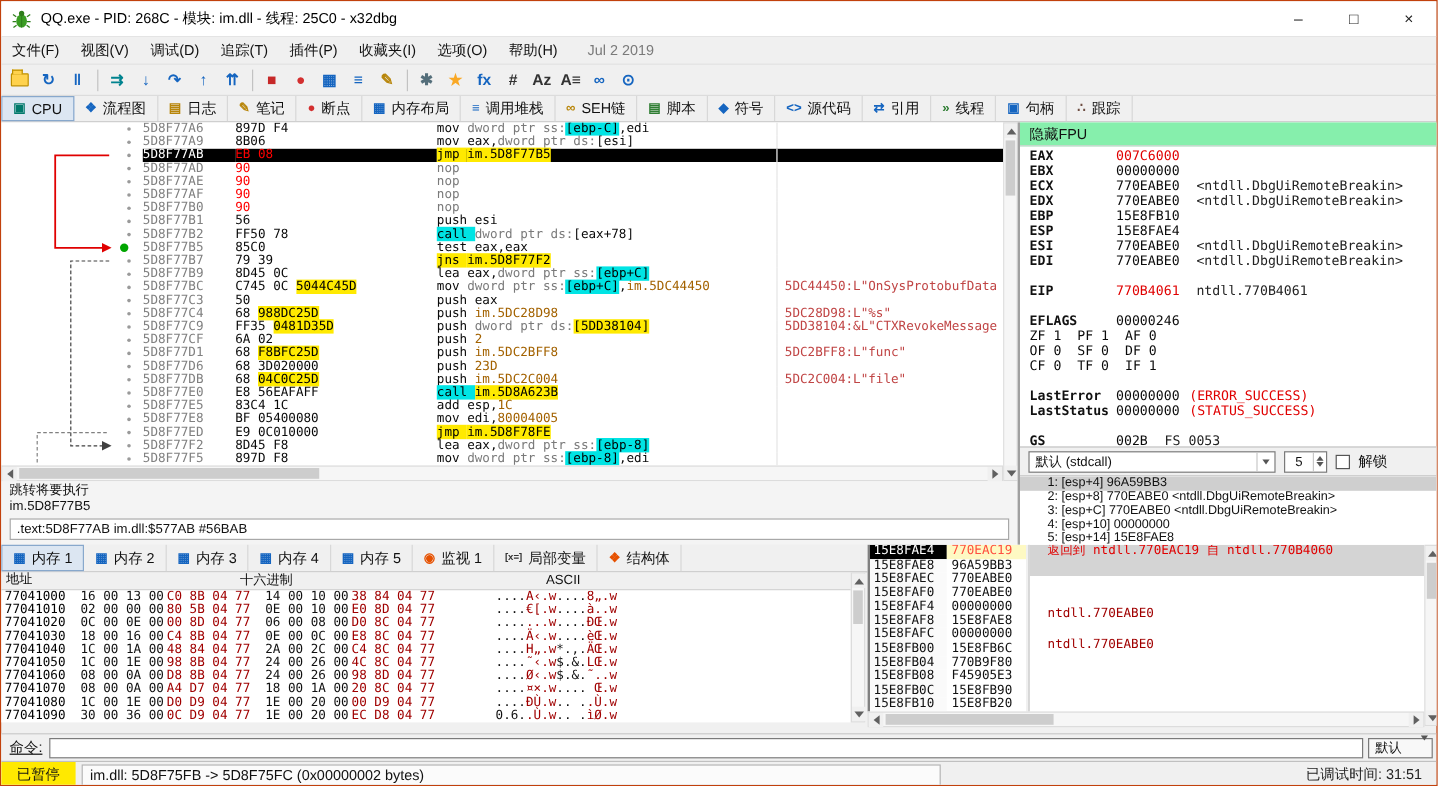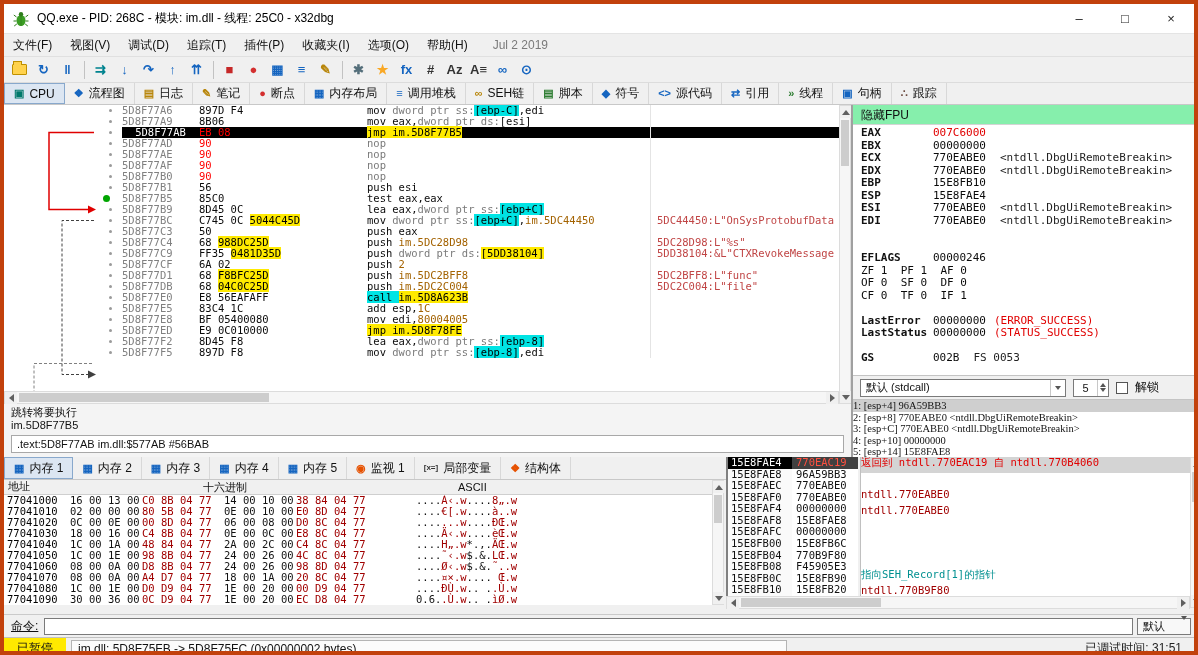--- a/index.html
+++ b/index.html
@@ -1,18 +1,18 @@
 <!DOCTYPE html>
 <html><head>
 <meta charset="utf-8">
 <style>
   * { box-sizing: border-box; margin: 0; padding: 0; }
   html,body { width:1198px; height:655px; }
   body { font-family:"Liberation Sans", sans-serif; font-size:12px; color:#111; background:#f0f0f0; }
-  .win { position:relative; width:1198px; height:655px; background:#f0f0f0; border:4px solid #c2410c; overflow:hidden; }
+  .win { position:relative; width:1198px; height:655px; background:#f0f0f0; border:1px solid #c2410c; overflow:hidden; }
 
   
   .titlebar { position:absolute; top:0; left:0; width:100%; height:30px; background:#ffffff; display:flex; align-items:center; border-bottom:1px solid #e4e4e4; }
   .appicon { width:16px; height:16px; margin:0 8px 0 9px; flex:none; }
   .title { font-size:12px; color:#000; white-space:nowrap; }
   .wctrls { margin-left:auto; display:flex; height:100%; }
   .wbtn { width:46px; height:100%; display:flex; align-items:center; justify-content:center; font-size:13px; color:#222; }
 
   
   .menubar { position:absolute; top:30px; left:0; width:100%; height:23px; background:#f0f0f0; display:flex; align-items:center; border-bottom:1px solid #e0e0e0; }
@@ -39,21 +39,21 @@
   .disasm { position:absolute; top:101px; left:0; width:835px; height:286px; background:#fff; overflow:hidden; }
   .drow { display:flex; height:11px; line-height:11px; font-family:"DejaVu Sans Mono", monospace; font-size:10.5px; white-space:pre; }
   .drow .g { width:118px; position:relative; flex:none; }
   .dot { position:absolute; left:105px; top:4px; width:3px; height:3px; border-radius:50%; background:#9a9a9a; }
   .dot.green { left:99px; top:2px; width:7px; height:7px; background:#00a500; }
   .drow .a { width:77px; flex:none; color:#808080; }
   .drow .by { width:168px; flex:none; color:#0a0a0a; }
   .drow .in { width:283px; flex:none; color:#0a0a0a; }
   .drow .cm { flex:1; color:#c04545; border-left:1px solid #e4e4e4; padding-left:6px; }
   .drow.sel .a, .drow.sel .by, .drow.sel .in, .drow.sel .cm { background:#000; }
-  .drow.sel .a { color:#fff;text-align:center; }
+  .drow.sel .a { color:#fff; }
   .s-mn,.s-pl,.s-b { color:#0a0a0a; }
   .s-gy { color:#7a7a7a; }
   .s-im { color:#a36200; }
   .s-cy,.s-cl { background:#00e4e4; color:#000; }
   .s-jy,.s-yb { background:#ffea00; color:#000; }
   .s-rd { color:#ff0000; }
   .jumpsvg { position:absolute; top:0; left:0; pointer-events:none; }
 
   
   .vsb,.hsb { position:absolute; background:#f0f0f0; border:1px solid #dcdcdc; }
@@ -92,21 +92,21 @@
   .selectbox .sarr { margin-left:auto; width:15px; height:100%; display:flex; align-items:center; justify-content:center; border-left:1px solid #c8c8c8; }
   .spinbox { width:36px; height:18px; background:#fff; border:1px solid #7a7a7a; display:flex; align-items:center; }
   .spinbox .num { flex:1; text-align:center; font-size:11px; }
   .spinbox .updn { width:11px; display:flex; flex-direction:column; align-items:center; gap:1px; border-left:1px solid #c8c8c8; height:100%; justify-content:center; }
   .miniarr { width:0; height:0; border:3px solid transparent; }
   .miniarr.u { border-bottom:4px solid #555; margin-top:-3px; }
   .miniarr.d { border-top:4px solid #555; margin-bottom:-3px; }
   .chk { width:12px; height:12px; border:1px solid #555; background:#fff; }
   .chklabel { font-size:12px; }
   .argrows { height:58px; flex:none; border-top:1px solid #c4c4c4; background:#fff; overflow:hidden; }
-  .argrow { height:11.6px; line-height:11.6px; font-family:Liberation Serif, serif; font-size:10.5px; padding-left:0; white-space:pre; }
+  .argrow { height:11.6px; line-height:11.6px; font-family:Liberation Sans, sans-serif; font-size:10.5px; padding-left:23px; white-space:pre; }
   .argrow.sel { background:#cfcfcf; }
 
   
   .btabs { position:absolute; top:453px; left:0; width:722px; height:23px; background:#f0f0f0; display:flex; border-bottom:1px solid #c8c8c8; }
   .dumphdr { position:absolute; top:476px; left:0; width:708px; height:15px; background:#f0f0f0; border-bottom:1px solid #cfcfcf; display:flex; font-size:11px; line-height:14px; }
   .dumphdr .h-addr { width:66px; padding-left:4px; flex:none;font-family:Liberation Mono, monospace; }
   .dumphdr .h-hex { width:310px; text-align:center; flex:none; }
   .dumphdr .h-ascii { padding-left:78px; }
   .dumprows { position:absolute; top:491px; left:0; width:708px; height:110px; background:#fff; overflow:hidden; }
   .mrow { display:flex; height:11px; line-height:11px; font-family:"DejaVu Sans Mono", monospace; font-size:10.5px; white-space:pre; }
@@ -114,23 +114,23 @@
   .mrow .dg { width:72px; flex:none; }
   .mrow .dg.mid { margin-left:10px; }
   .mrow .ascii { margin-left:48px; }
   .hx-k { color:#111; } .hx-r { color:#a00000; }
 
   .stack { position:absolute; top:453px; left:722px; width:132px; height:139px; background:#fff; border-left:2px solid #808080; overflow:hidden; }
   .srow { display:flex; height:11.58px; line-height:11.5px; font-family:"DejaVu Sans Mono", monospace; font-size:10.5px; white-space:pre; }
   .srow .sa { width:64px; flex:none; padding-left:3px; background:#fafafa; }
   .srow .sv { width:66px; flex:none; padding-left:4px; }
   .srow.sel .sa { background:#000; color:#fff; }
-  .srow.sel .sv { background:#404040; color:#ff5040; }
+  .srow.sel .sv { background:#fef9c3; color:#ff5040; }
   .comments { position:absolute; top:453px; left:856px; width:330px; height:139px; background:#fff; border-left:1px solid #c0c0c0; overflow:hidden; }
-  .crow { height:16px; line-height:11.5px; font-family:"DejaVu Sans Mono", monospace; font-size:10.5px; padding-left:0; white-space:pre; overflow:hidden; }
+  .crow { height:26px; line-height:11.5px; font-family:"DejaVu Sans Mono", monospace; font-size:10.5px; padding-left:15px; white-space:pre; overflow:hidden; }
   .crow.sel { background:#d4d4d4; }
   .cc-red { color:#e00000; } .cc-mod { color:#a00000; } .cc-seh { color:#009090; }
 
   
   .cmdbar { position:absolute; top:610px; left:0; width:100%; height:23px; background:#f0f0f0; border-top:1px solid #cacaca; display:flex; align-items:center; padding:0 3px; }
   .cmdlabel { margin:0 6px 0 4px; white-space:nowrap;text-decoration:underline; }
   .cmdinput { flex:1; height:17px; border:1px solid #7a7a7a; background:#fff; font-family:"DejaVu Sans Mono", monospace; font-size:11px; padding:0 4px; outline:none; }
   .cmddrop { width:54px; height:17px; margin-left:4px; background:#f8f8f8; border:1px solid #7a7a7a; display:flex; align-items:center; font-size:11px; padding-left:5px; }
   .cmddrop .sarr { margin-left:auto; margin-right:3px; }
 
@@ -318,28 +318,31 @@
     </svg>
     <div id="drows">
         <div class="drow"><div class="g"><span class="dot"></span></div><div class="a">5D8F77A6</div><div class="by"><span class="s-b">897D F4</span></div><div class="in"><span class="s-mn">mov </span><span class="s-gy">dword ptr ss:</span><span class="s-cy">[ebp-C]</span><span class="s-pl">,edi</span></div><div class="cm"></div></div>
         <div class="drow"><div class="g"><span class="dot"></span></div><div class="a">5D8F77A9</div><div class="by"><span class="s-b">8B06</span></div><div class="in"><span class="s-mn">mov </span><span class="s-pl">eax,</span><span class="s-gy">dword ptr ds:</span><span class="s-pl">[esi]</span></div><div class="cm"></div></div>
         <div class="drow sel"><div class="g"><span class="dot"></span></div><div class="a">5D8F77AB</div><div class="by"><span class="s-rd">EB 08</span></div><div class="in"><span class="s-jy">jmp </span><span class="s-jy">im.5D8F77B5</span></div><div class="cm"></div></div>
         <div class="drow"><div class="g"><span class="dot"></span></div><div class="a">5D8F77AD</div><div class="by"><span class="s-rd">90</span></div><div class="in"><span class="s-gy">nop</span></div><div class="cm"></div></div>
         <div class="drow"><div class="g"><span class="dot"></span></div><div class="a">5D8F77AE</div><div class="by"><span class="s-rd">90</span></div><div class="in"><span class="s-gy">nop</span></div><div class="cm"></div></div>
         <div class="drow"><div class="g"><span class="dot"></span></div><div class="a">5D8F77AF</div><div class="by"><span class="s-rd">90</span></div><div class="in"><span class="s-gy">nop</span></div><div class="cm"></div></div>
         <div class="drow"><div class="g"><span class="dot"></span></div><div class="a">5D8F77B0</div><div class="by"><span class="s-rd">90</span></div><div class="in"><span class="s-gy">nop</span></div><div class="cm"></div></div>
         <div class="drow"><div class="g"><span class="dot"></span></div><div class="a">5D8F77B1</div><div class="by"><span class="s-b">56</span></div><div class="in"><span class="s-mn">push </span><span class="s-pl">esi</span></div><div class="cm"></div></div>
+        <div class="drow"><div class="g"><span class="dot"></span></div><div class="a">5D8F77B2</div><div class="by"><span class="s-b">FF50 78</span></div><div class="in"><span class="s-cl">call </span><span class="s-gy">dword ptr ds:</span><span class="s-pl">[eax+78]</span></div><div class="cm"></div></div>
         <div class="drow"><div class="g"><span class="dot green"></span></div><div class="a">5D8F77B5</div><div class="by"><span class="s-b">85C0</span></div><div class="in"><span class="s-mn">test </span><span class="s-pl">eax,eax</span></div><div class="cm"></div></div>
+        <div class="drow"><div class="g"><span class="dot"></span></div><div class="a">5D8F77B7</div><div class="by"><span class="s-b">79 39</span></div><div class="in"><span class="s-jy">jns </span><span class="s-jy">im.5D8F77F2</span></div><div class="cm"></div></div>
         <div class="drow"><div class="g"><span class="dot"></span></div><div class="a">5D8F77B9</div><div class="by"><span class="s-b">8D45 0C</span></div><div class="in"><span class="s-mn">lea </span><span class="s-pl">eax,</span><span class="s-gy">dword ptr ss:</span><span class="s-cy">[ebp+C]</span></div><div class="cm"></div></div>
         <div class="drow"><div class="g"><span class="dot"></span></div><div class="a">5D8F77BC</div><div class="by"><span class="s-b">C745 0C </span><span class="s-yb">5044C45D</span></div><div class="in"><span class="s-mn">mov </span><span class="s-gy">dword ptr ss:</span><span class="s-cy">[ebp+C]</span><span class="s-pl">,</span><span class="s-im">im.5DC44450</span></div><div class="cm">5DC44450:L"OnSysProtobufData</div></div>
         <div class="drow"><div class="g"><span class="dot"></span></div><div class="a">5D8F77C3</div><div class="by"><span class="s-b">50</span></div><div class="in"><span class="s-mn">push </span><span class="s-pl">eax</span></div><div class="cm"></div></div>
         <div class="drow"><div class="g"><span class="dot"></span></div><div class="a">5D8F77C4</div><div class="by"><span class="s-b">68 </span><span class="s-yb">988DC25D</span></div><div class="in"><span class="s-mn">push </span><span class="s-im">im.5DC28D98</span></div><div class="cm">5DC28D98:L"%s"</div></div>
         <div class="drow"><div class="g"><span class="dot"></span></div><div class="a">5D8F77C9</div><div class="by"><span class="s-b">FF35 </span><span class="s-yb">0481D35D</span></div><div class="in"><span class="s-mn">push </span><span class="s-gy">dword ptr ds:</span><span class="s-yb">[5DD38104]</span></div><div class="cm">5DD38104:&amp;L"CTXRevokeMessage</div></div>
         <div class="drow"><div class="g"><span class="dot"></span></div><div class="a">5D8F77CF</div><div class="by"><span class="s-b">6A 02</span></div><div class="in"><span class="s-mn">push </span><span class="s-im">2</span></div><div class="cm"></div></div>
         <div class="drow"><div class="g"><span class="dot"></span></div><div class="a">5D8F77D1</div><div class="by"><span class="s-b">68 </span><span class="s-yb">F8BFC25D</span></div><div class="in"><span class="s-mn">push </span><span class="s-im">im.5DC2BFF8</span></div><div class="cm">5DC2BFF8:L"func"</div></div>
+        <div class="drow"><div class="g"><span class="dot"></span></div><div class="a">5D8F77D6</div><div class="by"><span class="s-b">68 3D020000</span></div><div class="in"><span class="s-mn">push </span><span class="s-im">23D</span></div><div class="cm"></div></div>
         <div class="drow"><div class="g"><span class="dot"></span></div><div class="a">5D8F77DB</div><div class="by"><span class="s-b">68 </span><span class="s-yb">04C0C25D</span></div><div class="in"><span class="s-mn">push </span><span class="s-im">im.5DC2C004</span></div><div class="cm">5DC2C004:L"file"</div></div>
         <div class="drow"><div class="g"><span class="dot"></span></div><div class="a">5D8F77E0</div><div class="by"><span class="s-b">E8 56EAFAFF</span></div><div class="in"><span class="s-cl">call </span><span class="s-yb">im.5D8A623B</span></div><div class="cm"></div></div>
         <div class="drow"><div class="g"><span class="dot"></span></div><div class="a">5D8F77E5</div><div class="by"><span class="s-b">83C4 1C</span></div><div class="in"><span class="s-mn">add </span><span class="s-pl">esp,</span><span class="s-im">1C</span></div><div class="cm"></div></div>
         <div class="drow"><div class="g"><span class="dot"></span></div><div class="a">5D8F77E8</div><div class="by"><span class="s-b">BF 05400080</span></div><div class="in"><span class="s-mn">mov </span><span class="s-pl">edi,</span><span class="s-im">80004005</span></div><div class="cm"></div></div>
         <div class="drow"><div class="g"><span class="dot"></span></div><div class="a">5D8F77ED</div><div class="by"><span class="s-b">E9 0C010000</span></div><div class="in"><span class="s-jy">jmp </span><span class="s-jy">im.5D8F78FE</span></div><div class="cm"></div></div>
         <div class="drow"><div class="g"><span class="dot"></span></div><div class="a">5D8F77F2</div><div class="by"><span class="s-b">8D45 F8</span></div><div class="in"><span class="s-mn">lea </span><span class="s-pl">eax,</span><span class="s-gy">dword ptr ss:</span><span class="s-cy">[ebp-8]</span></div><div class="cm"></div></div>
         <div class="drow"><div class="g"><span class="dot"></span></div><div class="a">5D8F77F5</div><div class="by"><span class="s-b">897D F8</span></div><div class="in"><span class="s-mn">mov </span><span class="s-gy">dword ptr ss:</span><span class="s-cy">[ebp-8]</span><span class="s-pl">,edi</span></div><div class="cm"></div></div>
       </div>
   </div>
 
@@ -377,20 +380,21 @@
     <div class="regrows" id="regrows">
         <div class="regrow"><span class="lbl">EAX</span><span class="val red">007C6000</span></div>
         <div class="regrow"><span class="lbl">EBX</span><span class="val">00000000</span></div>
         <div class="regrow"><span class="lbl">ECX</span><span class="val">770EABE0</span><span class="sfx">&lt;ntdll.DbgUiRemoteBreakin&gt;</span></div>
         <div class="regrow"><span class="lbl">EDX</span><span class="val">770EABE0</span><span class="sfx">&lt;ntdll.DbgUiRemoteBreakin&gt;</span></div>
         <div class="regrow"><span class="lbl">EBP</span><span class="val">15E8FB10</span></div>
         <div class="regrow"><span class="lbl">ESP</span><span class="val">15E8FAE4</span></div>
         <div class="regrow"><span class="lbl">ESI</span><span class="val">770EABE0</span><span class="sfx">&lt;ntdll.DbgUiRemoteBreakin&gt;</span></div>
         <div class="regrow"><span class="lbl">EDI</span><span class="val">770EABE0</span><span class="sfx">&lt;ntdll.DbgUiRemoteBreakin&gt;</span></div>
         <div class="regrow"></div>
+        <div class="regrow"><span class="lbl">EIP</span><span class="val red">770B4061</span><span class="sfx">ntdll.770B4061</span></div>
         <div class="regrow"></div>
         <div class="regrow"><span class="lbl">EFLAGS</span><span class="val">00000246</span></div>
         <div class="regrow"><span class="val">ZF 1  PF 1  AF 0</span></div>
         <div class="regrow"><span class="val">OF 0  SF 0  DF 0</span></div>
         <div class="regrow"><span class="val">CF 0  TF 0  IF 1</span></div>
         <div class="regrow"></div>
         <div class="regrow"><span class="lbl">LastError</span><span class="val">00000000</span><span class="sfx red">(ERROR_SUCCESS)</span></div>
         <div class="regrow"><span class="lbl">LastStatus</span><span class="val">00000000</span><span class="sfx red">(STATUS_SUCCESS)</span></div>
         <div class="regrow"></div>
         <div class="regrow"><span class="lbl">GS</span><span class="val">002B</span><span class="sfx">FS 0053</span></div>

